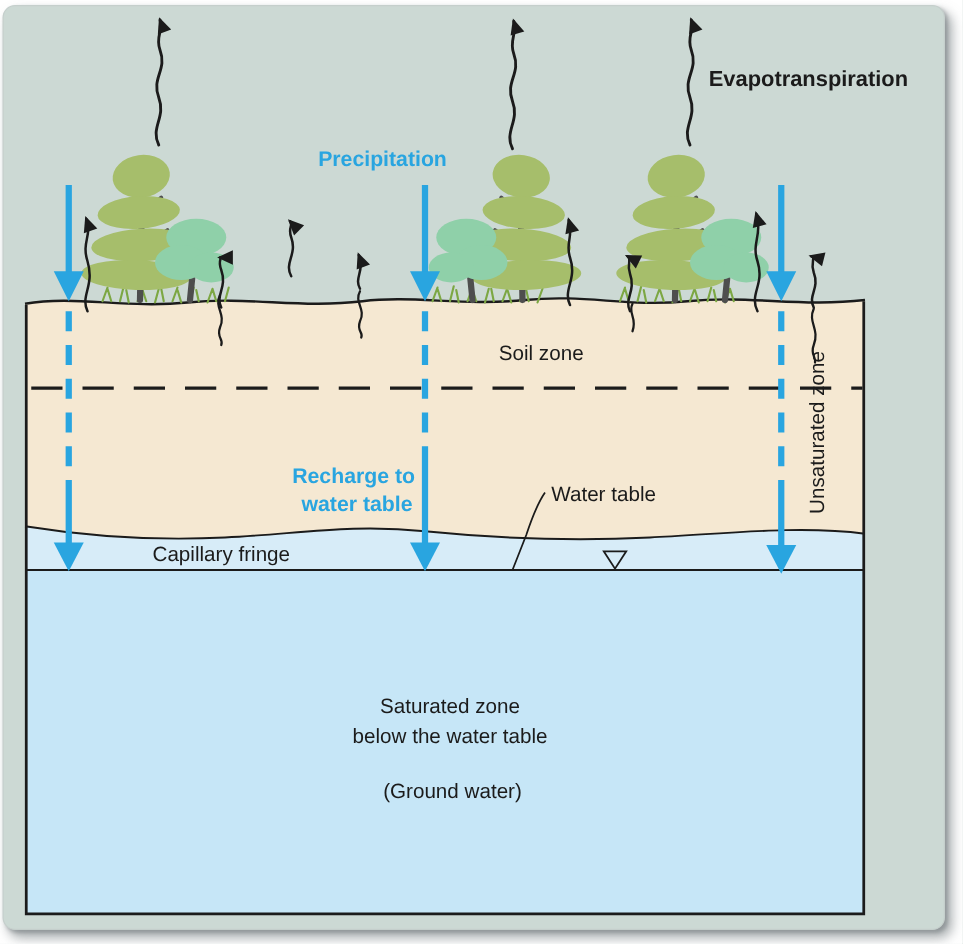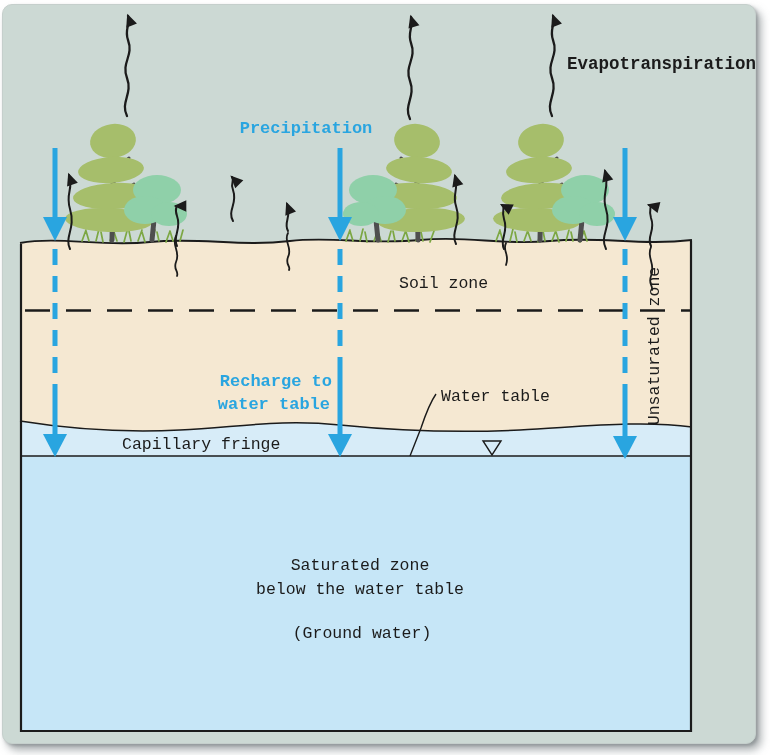--- a/index.html
+++ b/index.html
@@ -1,17 +1,17 @@
 <!DOCTYPE html>
 <html style="--background: #ccd9d4; --soil: #f5e8d2; --capillary: #d7ecf8; --saturated: #c6e6f7; --arrow-blue: #29a5e0; --ink: #1b1b1b; --foliage-olive: #a6be6b; --foliage-teal: #8fd0a9; --trunk: #4e4e4e; --grass: #7ca743;"><head>
 <meta charset="utf-8">
 <style>
   html,body{margin:0;padding:0;background:#ffffff;width:770px;height:755px;
     font-family:"Liberation Sans",sans-serif;}
-  .stage{position:relative;width:770px;height:755px;overflow:hidden;font-family:Liberation Mono, monospace;}
+  .stage{position:relative;width:770px;height:755px;overflow:hidden;}
   .card{position:absolute;left:2px;top:4px;width:752px;height:738px;
     border-radius:10px;background:var(--background,#ccd9d4);
     border:1px solid #c5cfcc;
     box-shadow:5px 6px 9px rgba(96,106,109,.55),2px 2px 3px rgba(96,106,109,.35);
     overflow:hidden;}
   .card svg{position:absolute;left:-3px;top:-5px;width:770px;height:755px;display:block;}
   .region-soil{fill:var(--soil,#f5e8d2);}
   .region-capillary{fill:var(--capillary,#d7ecf8);}
   .region-saturated{fill:var(--saturated,#c6e6f7);}
   .ink-line{stroke:var(--ink,#1b1b1b);fill:none;}

